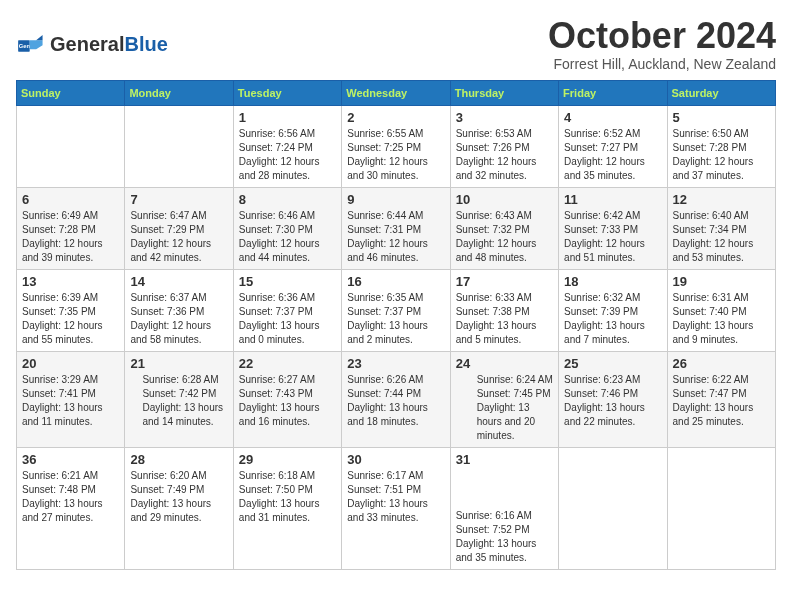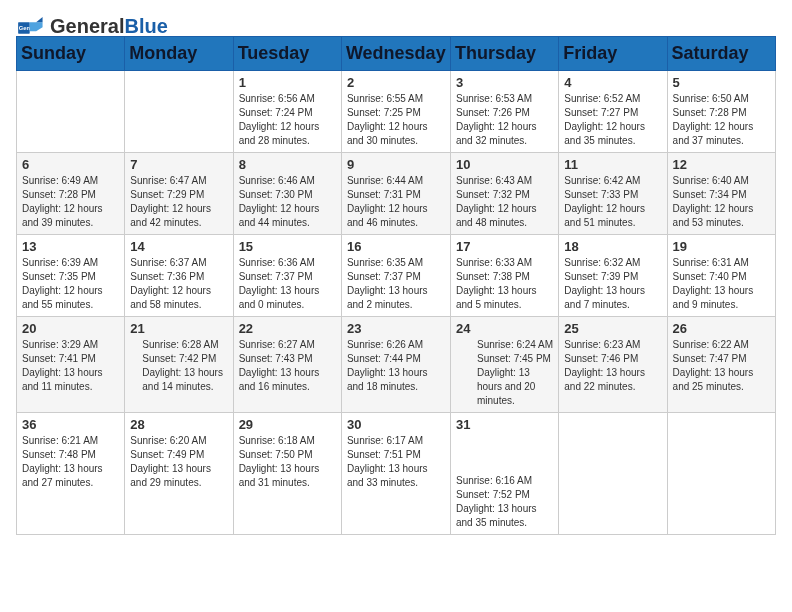--- a/index.html
+++ b/index.html
@@ -7,20 +7,21 @@
       font-family: Arial, sans-serif;
       background: #fff;
       width: 792px;
       min-height: 612px;
       padding: 16px;
     }
     .header {
       display: flex;
       justify-content: space-between;
       align-items: center;
+      margin-bottom: 8px;
     }
     .logo-icon {
       width: 30px;
       height: 18px;
     }
     .logo-wrapper {
       display: flex;
       align-items: center;
       gap: 4px;
     }
@@ -37,22 +38,22 @@
       font-size: 14px;
       color: #555;
     }
     .calendar {
       width: 100%;
       border-collapse: collapse;
       border: 1px solid #ccc;
     }
     .calendar th {
       background: #2176bc;
-      color: #0f172a;
-      font-size: 18px;
+      color: #bef264;
+      font-size: 11px;
       font-weight: bold;
       padding: 6px 4px;
       text-align: left;
       border: 1px solid #1a5fa8;
     }
     .calendar td {
       vertical-align: top;
       padding: 4px 5px;
       border: 1px solid #ccc;
       width: 108px;
@@ -89,20 +90,24 @@
       <text x="1" y="20" font-size="9" font-weight="bold" fill="white" font-family="Arial">Gen</text>
       <polygon points="18,8 38,8 38,16 28,22 18,22" fill="#4fa3e0"></polygon>
       <polygon points="28,8 38,0 38,8" fill="#1a5fa8"></polygon>
     </svg>
     <div>
       <div style="font-size:20px;font-weight:bold;line-height:1;">
         <span style="color:#333;">General</span><span style="color:#1a5fa8;">Blue</span>
       </div>
     </div>
   </div>
+  <div class="title-section">
+    <div class="month-title">October 2024</div>
+    <div class="location">Forrest Hill, Auckland, New Zealand</div>
+  </div>
 </div>
 
 <table class="calendar">
   <thead>
     <tr>
     <th>Sunday</th>
         <th>Monday</th>
         <th>Tuesday</th>
         <th>Wednesday</th>
         <th>Thursday</th>

